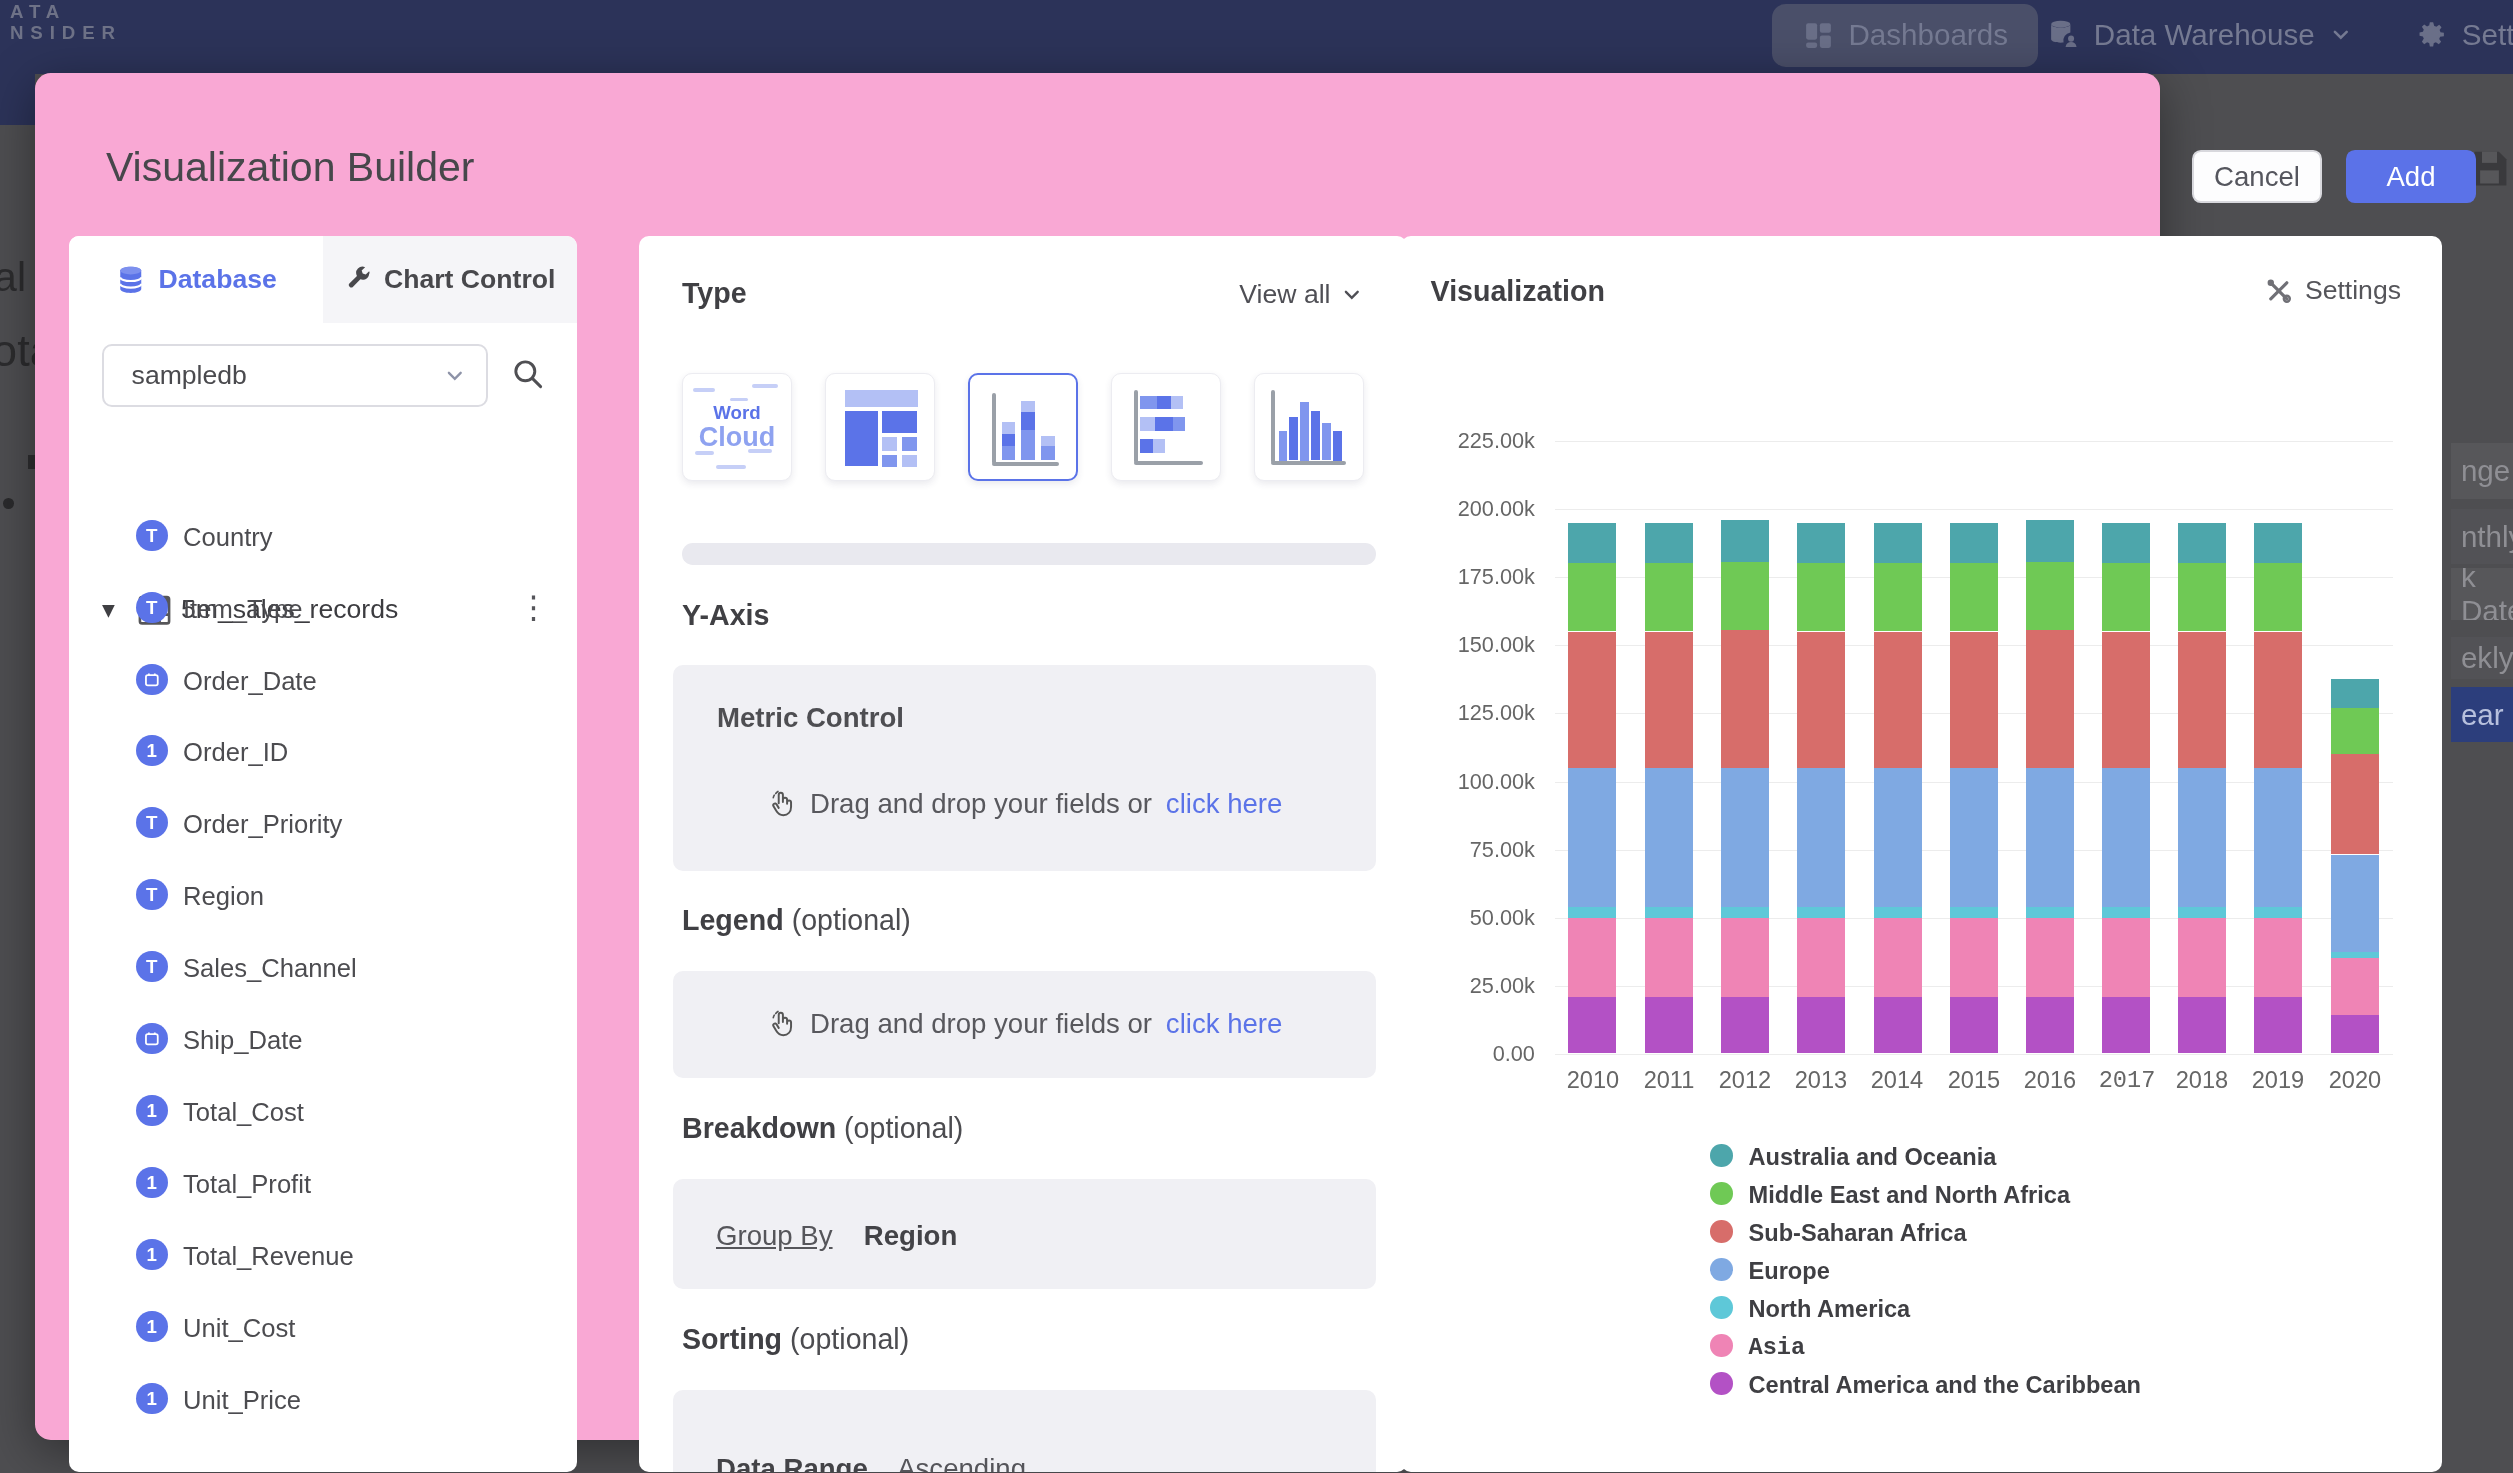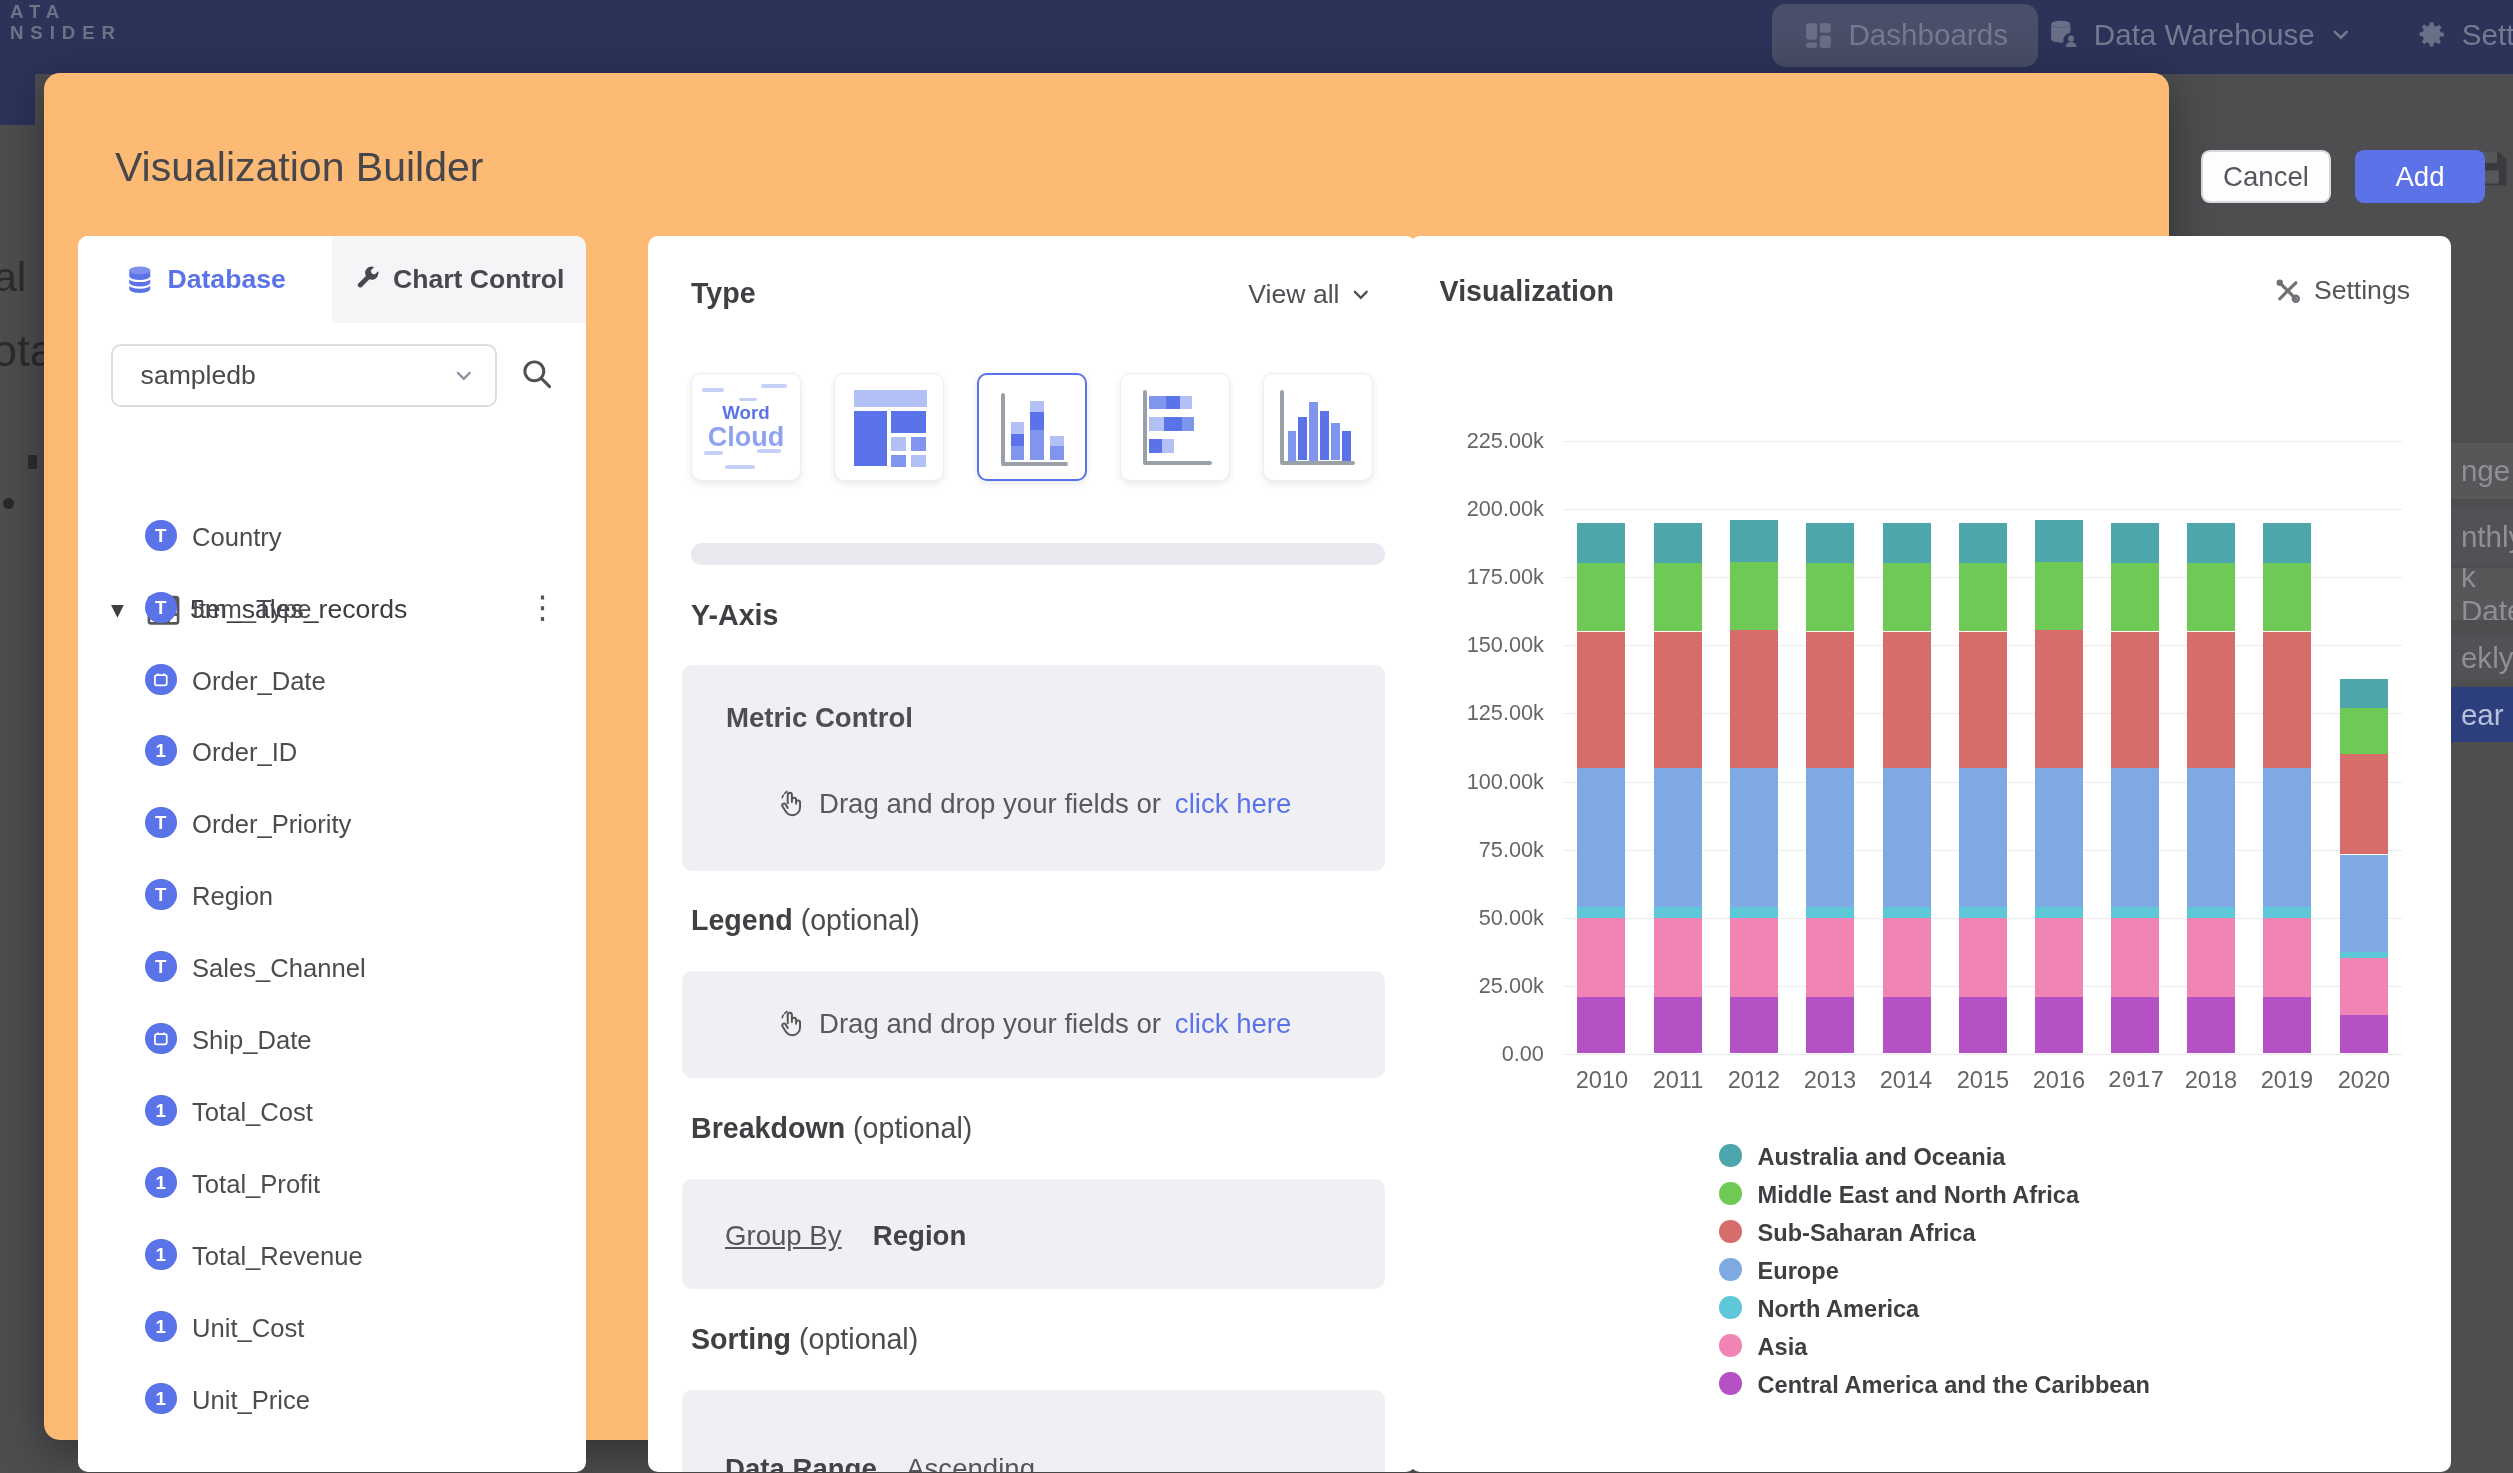--- a/index.html
+++ b/index.html
@@ -16,22 +16,22 @@
   .nav-pill{background:#4a4f69;border-radius:13.8px;padding:0 29.6px;height:63px;top:3.9px;}
   .nav-ico{width:33px;height:33px;flex:0 0 auto;}
   .chev{width:23.6px;height:23.6px;}
   .bg-frag{position:absolute;color:#2c2c2e;font-weight:500;}
   .bg-dot{position:absolute;width:10.8px;height:10.8px;border-radius:50%;background:#2a2a2c;}
   .bg-dash{position:absolute;width:9.9px;height:13.8px;background:#2e2e30;}
   .rstrip-row{position:absolute;left:2451px;width:63px;color:#8f8f94;font-size:29.6px;
     display:flex;align-items:center;padding-left:9.9px;box-sizing:border-box;overflow:hidden;}
   .save-ico{position:absolute;left:2467px;top:146px;width:45px;height:45px;}
   
-  .modal{position:absolute;left:44px;top:73px;width:2125px;height:1367px;
-    background:#fdba74;border-radius:15.8px;box-shadow:0 11.8px 49px rgba(0,0,0,.4);}
+  .modal{position:absolute;left:35px;top:73px;width:2125px;height:1367px;
+    background:#f9a8d4;border-radius:15.8px;box-shadow:0 11.8px 49px rgba(0,0,0,.4);}
   .modal-title{position:absolute;left:71px;top:71px;font-size:41px;font-weight:500;color:#47474b;}
   .btn{position:absolute;top:77px;height:53px;border-radius:8.9px;font-size:27.6px;
     display:flex;align-items:center;justify-content:center;cursor:pointer;box-sizing:border-box;}
   .btn-cancel{left:2157px;width:130px;background:#fdfdfe;border:2px solid #d8d8dd;color:#55565e;}
   .btn-add{left:2311px;width:130px;background:#5b72e8;color:#fff;}
   .panel{position:absolute;top:163px;height:1236px;background:#fff;border-radius:9.9px;overflow:hidden;}
   .p-left{left:70px;width:508px;}
   .p-mid{left:604px;width:768px;}
   .p-right{left:1402px;width:1041px;}
   
@@ -553,21 +553,21 @@
             <div class="lg-label">Sub-Saharan Africa</div>
           </div>
           <div class="lg-row" style="left: 309px; top: 1022px;">
             <div class="lg-dot" style="background: rgb(127, 169, 226);"></div>
             <div class="lg-label">Europe</div>
           </div>
           <div class="lg-row" style="left: 309px; top: 1060px;">
             <div class="lg-dot" style="background: rgb(94, 200, 216);"></div>
             <div class="lg-label">North America</div>
           </div>
-          <div class="lg-row" style="left: 309px; top: 1098px;">
+          <div class="lg-row" style="left: 309px; top: 1098px; font-family: Liberation Mono, monospace;">
             <div class="lg-dot" style="background: rgb(239, 132, 181);"></div>
             <div class="lg-label">Asia</div>
           </div>
           <div class="lg-row" style="left: 309px; top: 1136px;">
             <div class="lg-dot" style="background: rgb(179, 81, 197);"></div>
             <div class="lg-label">Central America and the Caribbean</div>
           </div>
         </div>
     </div>
   </div>

